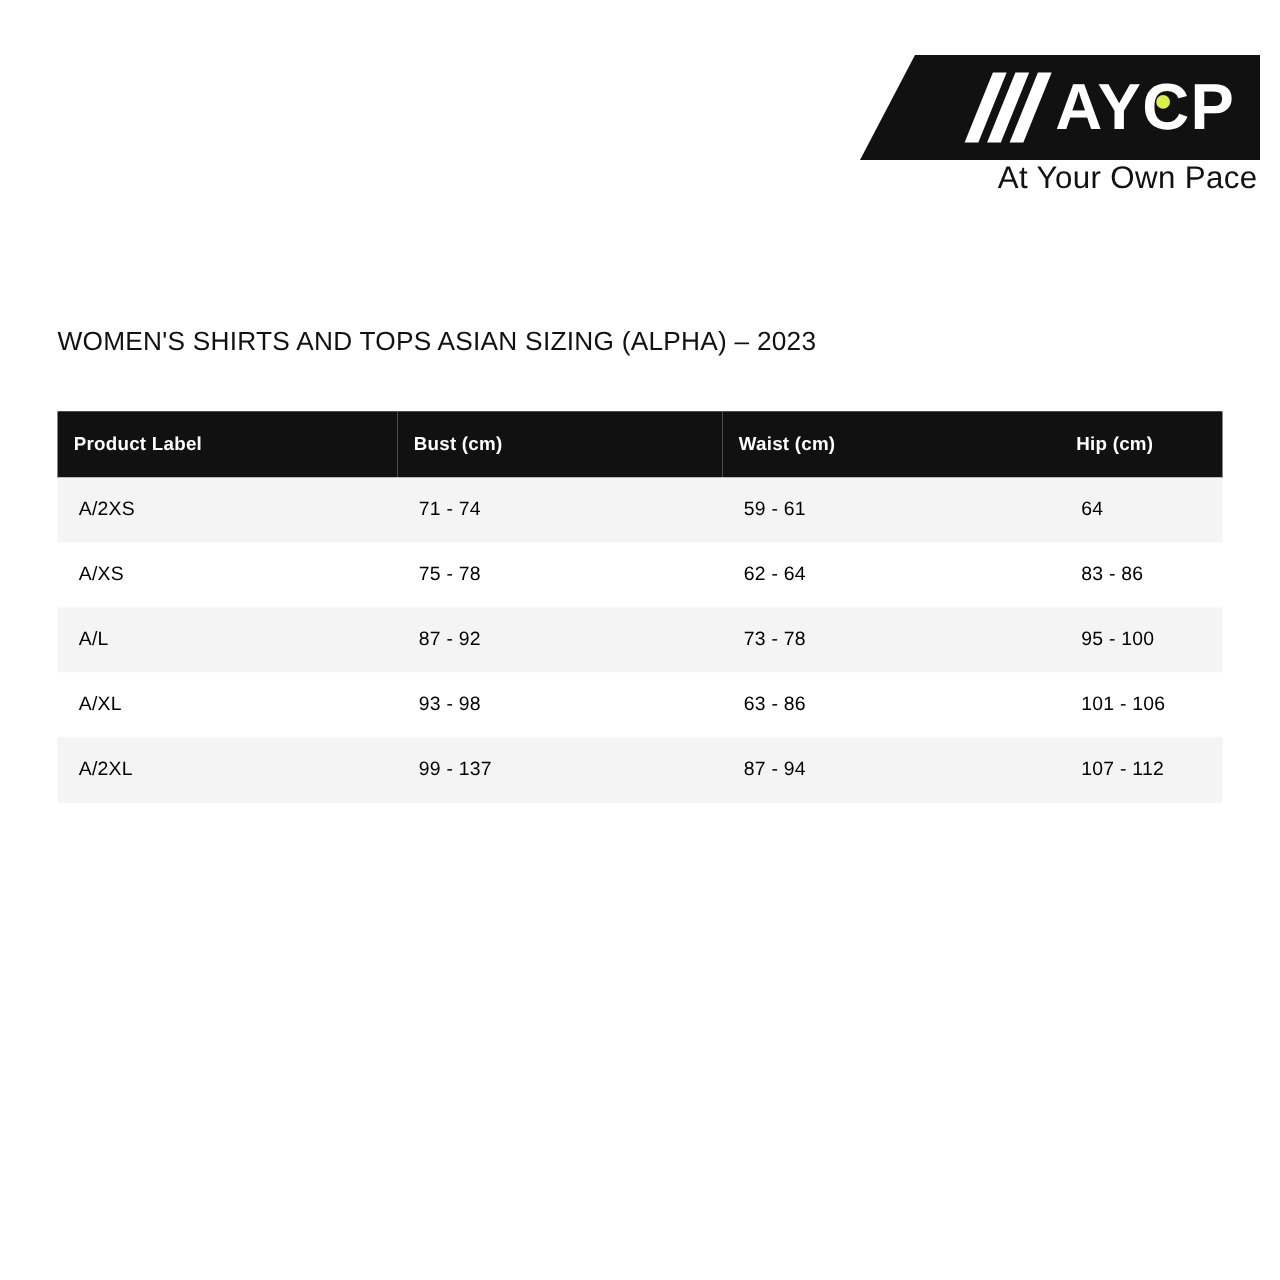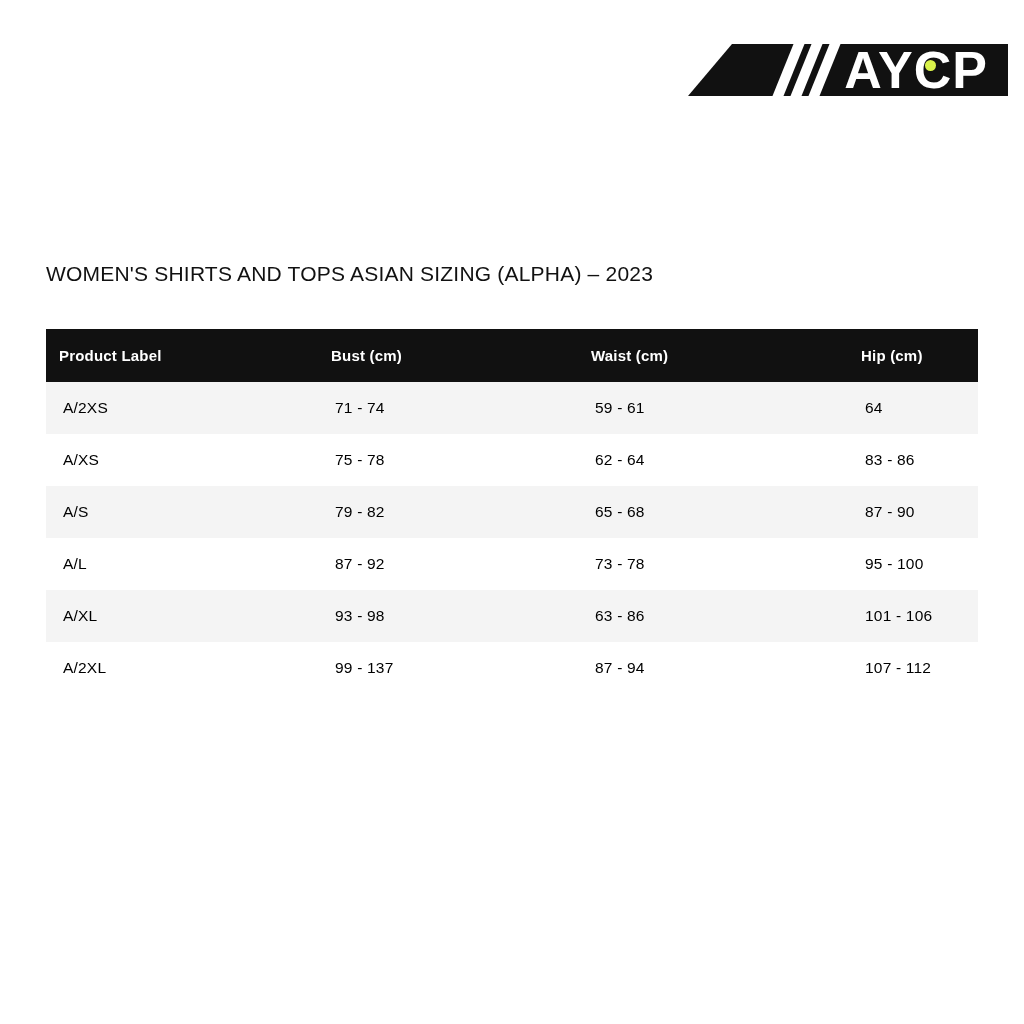--- a/index.html
+++ b/index.html
@@ -22,21 +22,21 @@
     top: 0;
     left: 0;
     width: 1024px;
     height: 180px;
   }
   .logo-block {
     position: absolute;
     top: 44px;
     right: 16px;
     width: 320px;
-    height: 52px;
+    height: 84px;
     background: #111111;
     display: flex;
     align-items: center;
     justify-content: flex-end;
     
     clip-path: polygon(44px 0, 100% 0, 100% 100%, 0 100%);
   }
   .logo-slashes {
     display: flex;
     align-items: center;
@@ -133,20 +133,21 @@
 
 <div class="header">
   <div class="logo-block">
     <div class="logo-slashes">
       <span></span>
         <span></span>
         <span></span>
     </div>
     <div class="logo-word">AY<span class="o-glyph">C<span class="dot"></span></span>P</div>
   </div>
+  <div class="tagline">At Your Own Pace</div>
 </div>
 
 <div class="doc-title">WOMEN'S SHIRTS AND TOPS ASIAN SIZING (ALPHA) – 2023</div>
 
 <table class="size-table">
   <colgroup>
     <col class="col-0">
       <col class="col-1">
       <col class="col-2">
       <col class="col-3">
@@ -166,26 +167,20 @@
       <td>59 - 61</td>
       <td>64</td>
     </tr>
     <tr>
       <td>A/XS</td>
       <td>75 - 78</td>
       <td>62 - 64</td>
       <td>83 - 86</td>
     </tr>
     <tr>
-      <td>A/S</td>
-      <td>79 - 82</td>
-      <td>65 - 68</td>
-      <td>87 - 90</td>
-    </tr>
-    <tr>
       <td>A/L</td>
       <td>87 - 92</td>
       <td>73 - 78</td>
       <td>95 - 100</td>
     </tr>
     <tr>
       <td>A/XL</td>
       <td>93 - 98</td>
       <td>63 - 86</td>
       <td>101 - 106</td>

